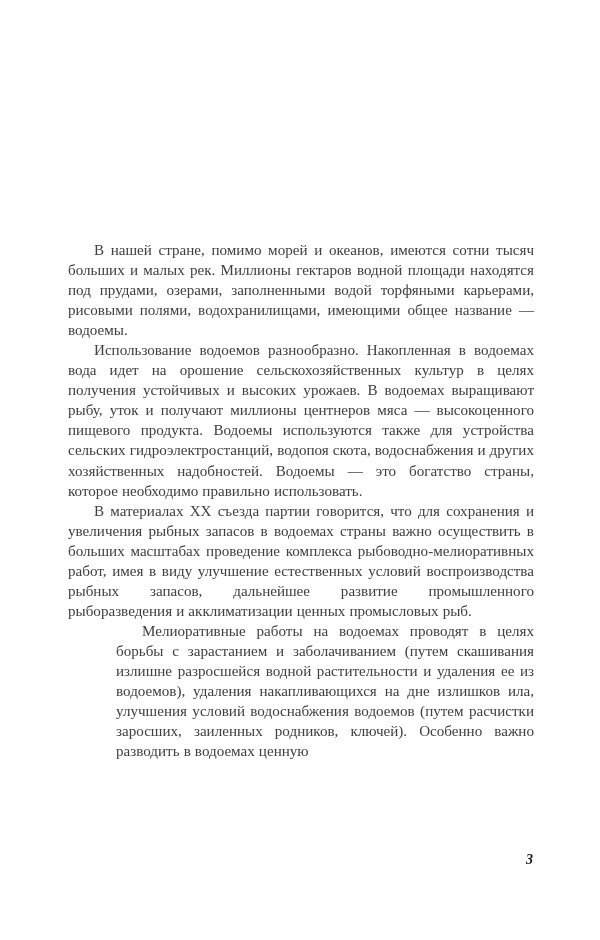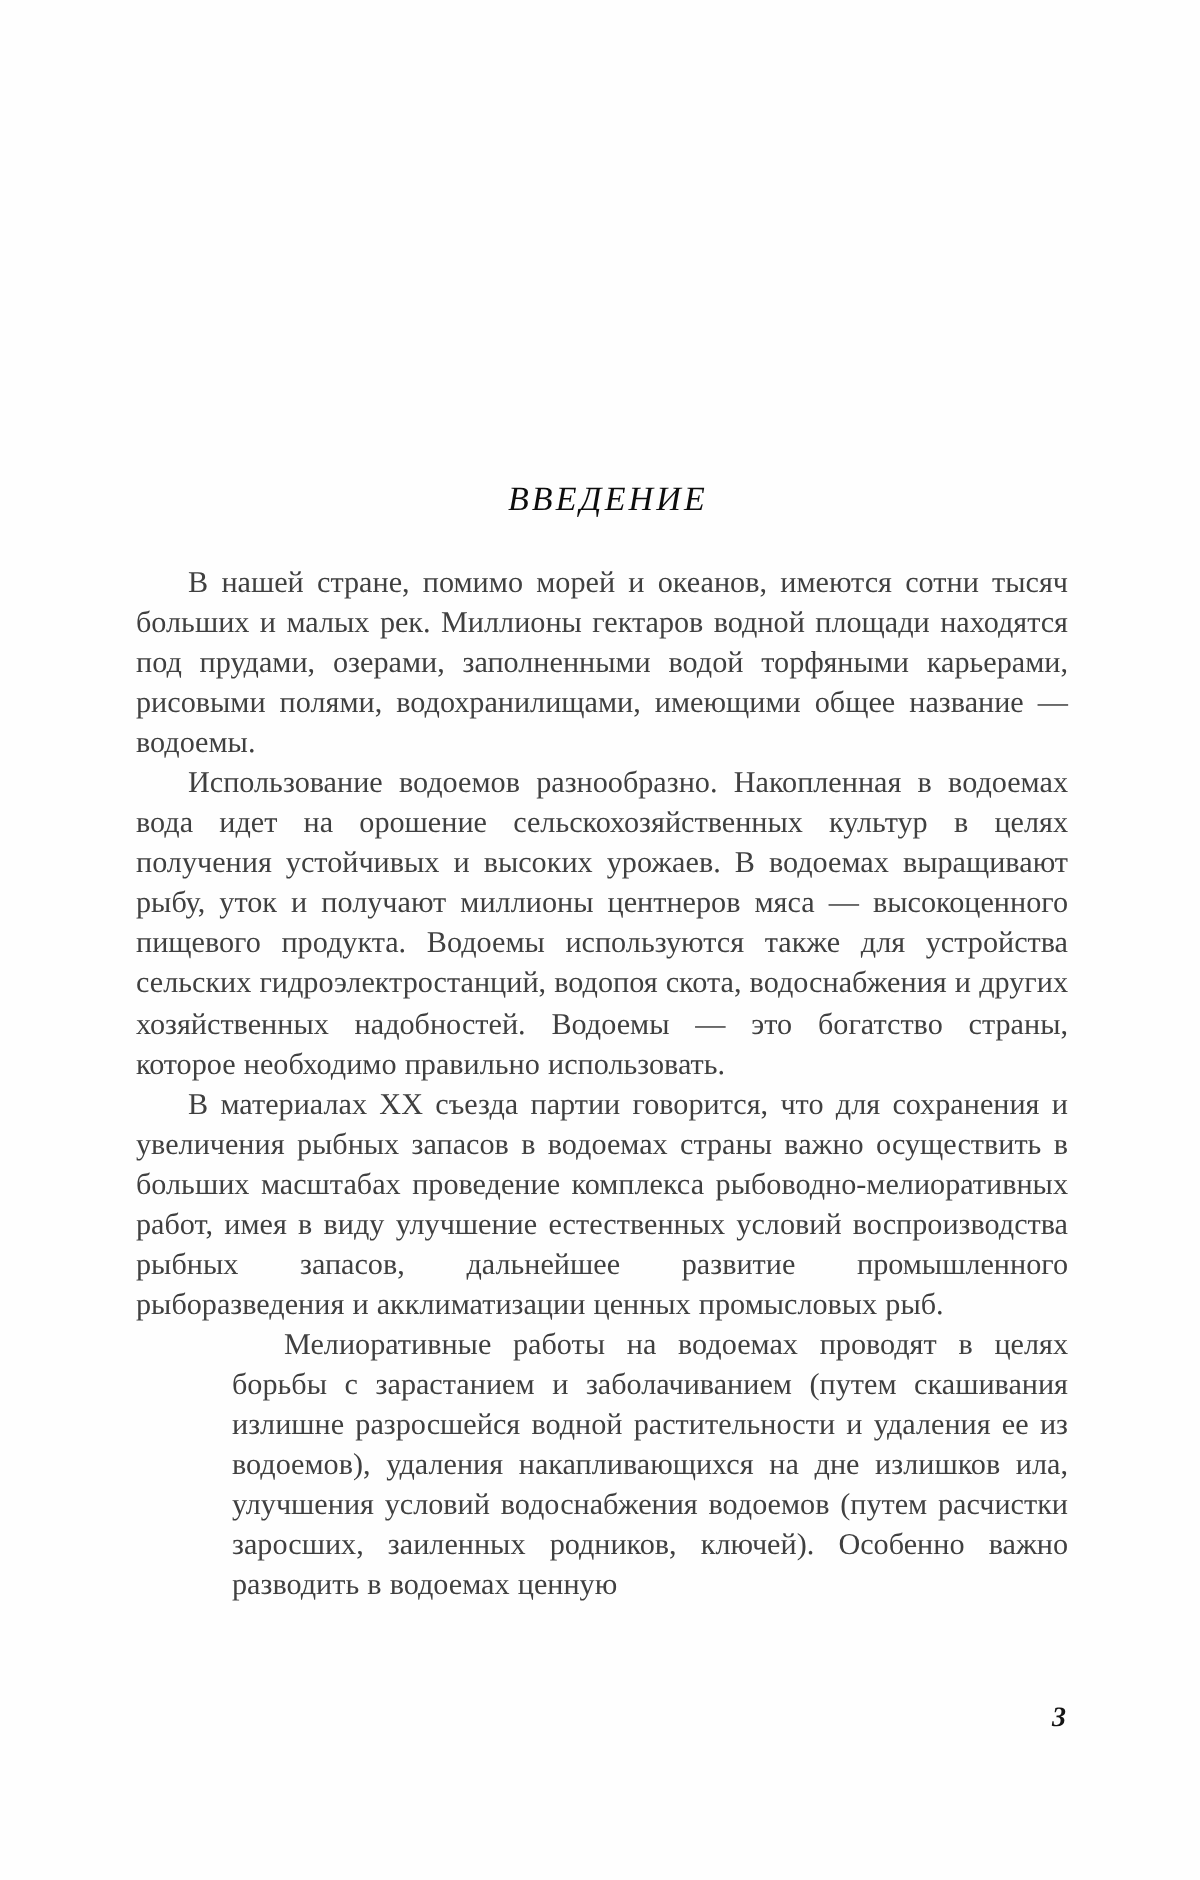--- a/index.html
+++ b/index.html
@@ -73,21 +73,20 @@
     color: #151515;
   }
 </style>
 </head>
 <body>
 
 <div class="page">
 
   <div class="text-block">
 
-    <h1 class="chapter-title">ВВЕДЕНИЕ</h1>
 
     <p class="body-par">В нашей стране, помимо морей и океанов, имеются сотни тысяч больших и малых рек. Миллионы гектаров водной площади находятся под прудами, озерами, заполненными водой торфяными карьерами, рисовыми полями, водохранилищами, имеющими общее название — водоемы.</p>
 
     <p class="body-par">Использование водоемов разнообразно. Накопленная в водоемах вода идет на орошение сельскохозяйственных культур в целях получения устойчивых и высоких урожаев. В водоемах выращивают рыбу, уток и получают миллионы центнеров мяса — высокоценного пищевого продукта. Водоемы используются также для устройства сельских гидроэлектростанций, водопоя скота, водоснабжения и других хозяйственных надобностей. Водоемы — это богатство страны, которое необходимо правильно использовать.</p>
 
     <p class="body-par">В материалах XX съезда партии говорится, что для сохранения и увеличения рыбных запасов в водоемах страны важно осуществить в больших масштабах проведение комплекса рыбоводно-мелиоративных работ, имея в виду улучшение естественных условий воспроизводства рыбных запасов, дальнейшее развитие промышленного рыборазведения и акклиматизации ценных промысловых рыб.</p>
 
     <p class="body-par">Мелиоративные работы на водоемах проводят в целях борьбы с зарастанием и заболачиванием (путем скашивания излишне разросшейся водной растительности и удаления ее из водоемов), удаления накапливающихся на дне излишков ила, улучшения условий водоснабжения водоемов (путем расчистки заросших, заиленных родников, ключей). Особенно важно разводить в водоемах ценную</p>
 
   </div>

